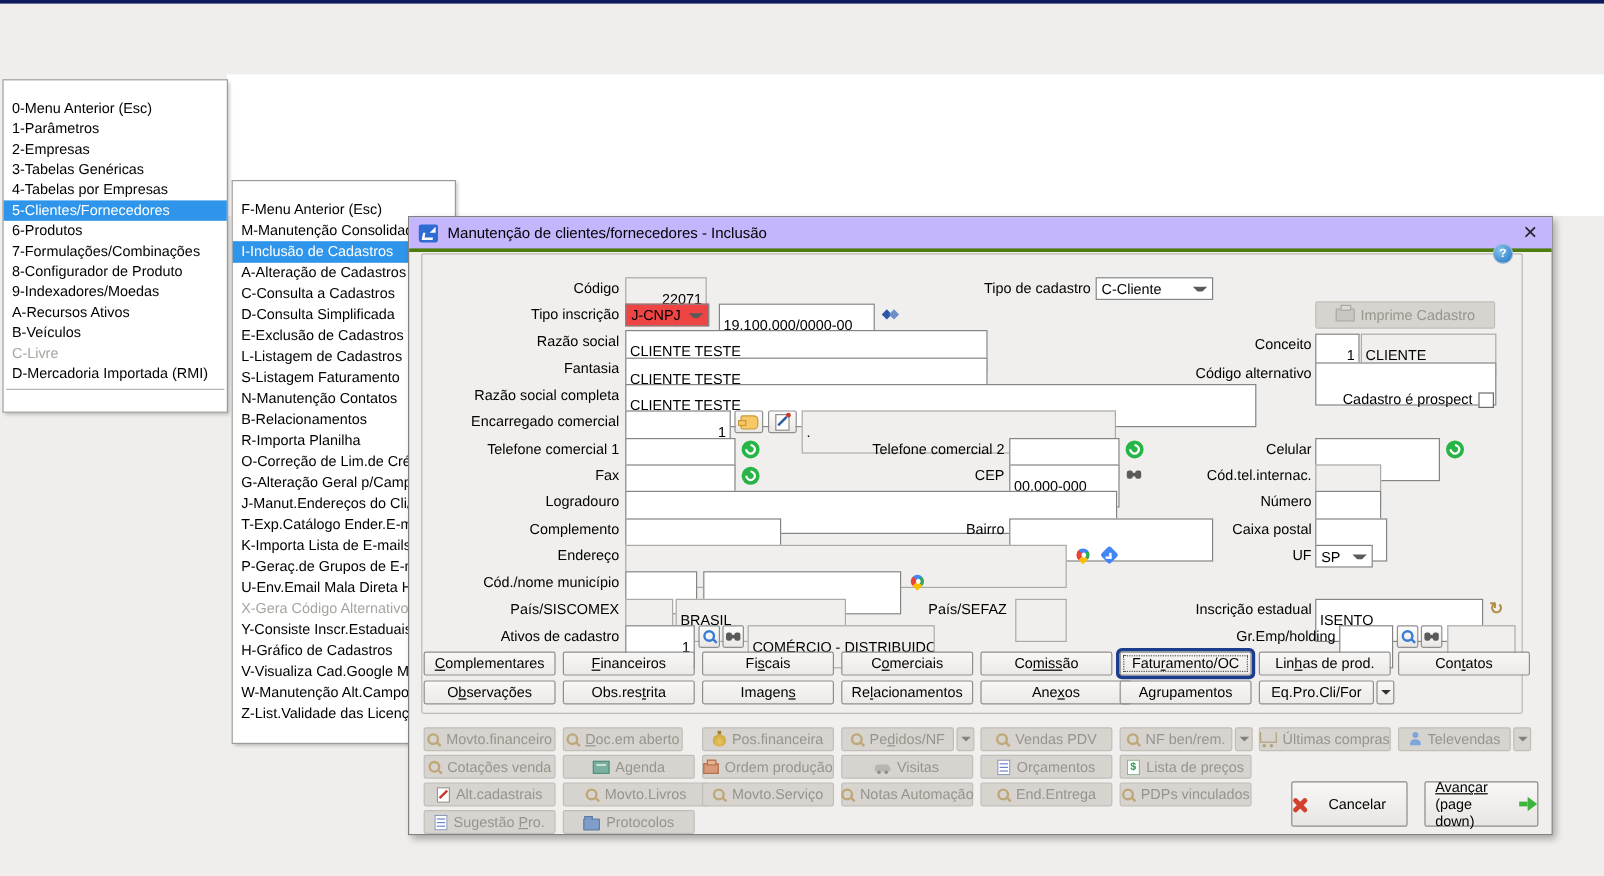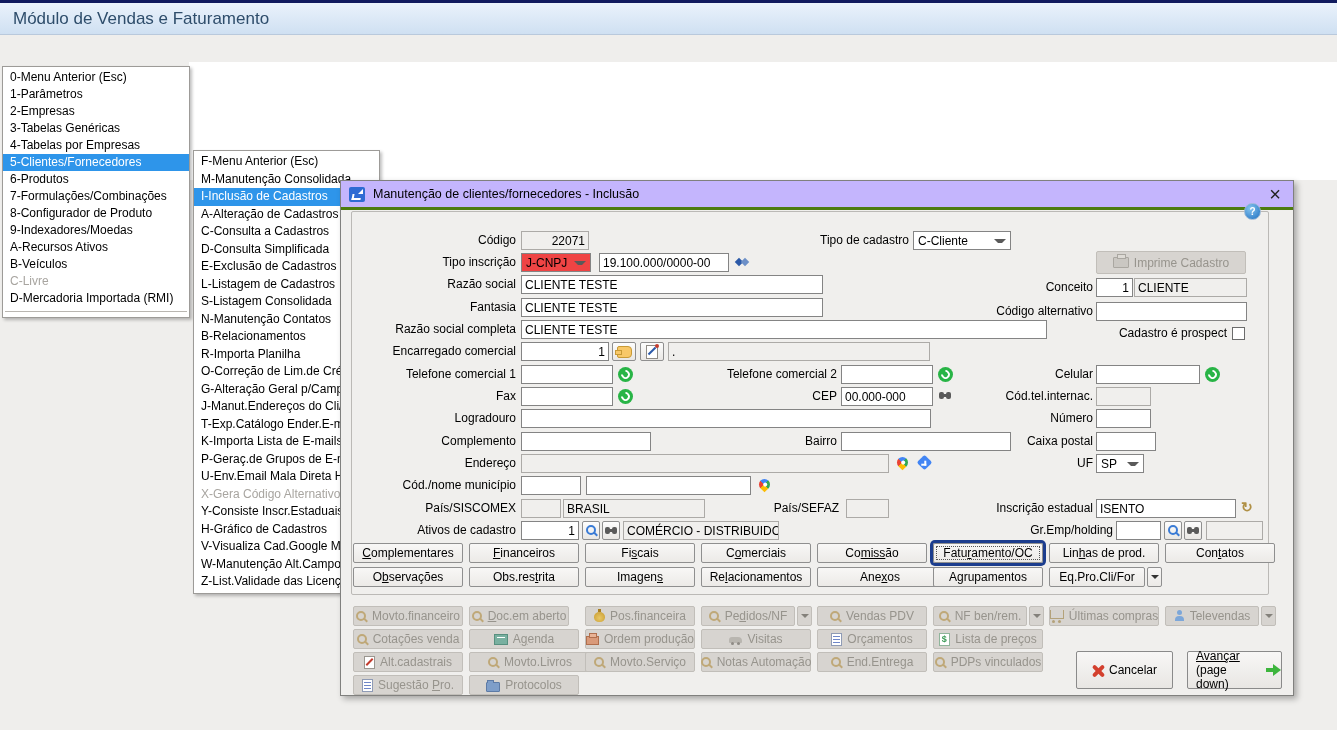--- a/index.html
+++ b/index.html
@@ -7,21 +7,21 @@
   #screen{position:relative;width:1337px;height:730px;background:#efeeec;overflow:hidden}
   
   #navy{position:absolute;left:0;top:0;width:100%;height:3px;background:#101a5e}
   #titlebar{position:absolute;left:0;top:3px;width:100%;height:31px;background:linear-gradient(#eaf2fb,#cfe0f2);border-bottom:1px solid #b9c9dc;display:flex;align-items:center}
   #titlebar span{font-size:17px;color:#2e4d6b;padding-left:13px}
   #menubar{position:absolute;left:0;top:35px;width:100%;height:26px;background:#f1f0ee;border-bottom:1px solid #d3d1ce;display:flex;align-items:stretch}
   .mtab{display:flex;align-items:center;padding:0 11px;font-size:12px;cursor:default}
   .mtab.active{background:#2e95ea;color:#fff}
   #whitearea{position:absolute;left:189px;top:62px;width:1148px;height:118px;background:#fff}
   
-  .menupanel{position:absolute;background:#fff;border:1px solid #9d9b98;box-shadow:2px 2px 3px rgba(0,0,0,.25);padding:2px 0;z-index:2}
+  .menupanel{position:absolute;background:#fff;border:1px solid #9d9b98;box-shadow:2px 2px 3px rgba(0,0,0,.25);padding:15px 0;z-index:2}
   #menu1{left:2px;top:66px;width:186px}
   #menu2{left:193px;top:150px;width:185px}
   .mi{height:17px;line-height:17px;padding:0 7px;white-space:nowrap;overflow:hidden;cursor:default}
   #menu2 .mi{height:17.5px;line-height:17.5px}
   .mi.sel{background:#2e95ea;color:#fff}
   .mi.dis{color:#a8a5a0}
   .msep{height:1px;background:#b9b6b1;margin:4px 2px 3px 2px}
   
   #dialog{position:absolute;left:340px;top:180px;width:952px;height:514px;background:#f0efed;border:1px solid #80807e;box-shadow:3px 3px 6px rgba(0,0,0,.3);z-index:3}
   #dlgtitle{position:absolute;left:0;top:0;right:0;height:26px;background:#c4b5fd;border-bottom:3px solid #4d7c0f;display:flex;align-items:center}
@@ -29,37 +29,37 @@
   .dlgico{width:16px;height:15px;background:#2e6bd3;border-radius:2px;position:relative;margin-left:8px}
   .dlgico::after{content:"";position:absolute;left:3px;top:7px;width:7px;height:4px;border-left:2px solid #fff;border-bottom:2px solid #fff;transform:skewX(-10deg)}
   .dlgico::before{content:"";position:absolute;right:2px;top:2px;border-bottom:5px solid #fff;border-left:5px solid transparent}
   .xclose{margin-left:auto;margin-right:12px;font-size:16px;color:#222;line-height:1;cursor:default}
   .xclose::after{content:"\00D7";font-size:20px}
   .groupbox{position:absolute;left:10px;top:30px;width:916px;height:382px;border:1px solid #bbb9b6;border-radius:2px}
   .helpico{position:absolute;left:903px;top:22px;width:15px;height:15px;border-radius:50%;background:radial-gradient(circle at 35% 30%,#85c4f0,#1d6fc0);border:1px solid #9db9d6;color:#fff;font-size:10px;font-weight:bold;display:flex;align-items:center;justify-content:center;z-index:4}
   .helpico::after{content:"?"}
   
   .lbl{position:absolute;height:19px;line-height:19px;text-align:right;white-space:nowrap;overflow:hidden}
-  .inp{position:absolute;height:19px;box-sizing:border-box;background:#fff;border:1px solid #848484;display:flex;align-items:center;padding:0 3px;white-space:nowrap;overflow:hidden}
+  .inp{position:absolute;height:19px;box-sizing:border-box;background:#fff;border:1px solid #848484;display:flex;align-items:center;padding:17px 3px;white-space:nowrap;overflow:hidden}
   .inp.rt{justify-content:flex-end}
   .ro{background:#f0efed;border-color:#acaaa7}
   .selc{position:absolute;height:19px;box-sizing:border-box;background:#fff;border:1px solid #848484;display:flex;align-items:center;padding:0 4px;white-space:nowrap}
   .selc::after{content:"";margin-left:auto;border-top:4px solid #5a5a5a;border-left:4px solid transparent;border-right:4px solid transparent;padding-left:4px}
   .selc.gray{background:#ef4444}
   .chk{position:absolute;width:13px;height:13px;box-sizing:border-box;background:#fff;border:1px solid #6b6b6b}
   .fbtn{position:absolute;height:19px;box-sizing:border-box;background:linear-gradient(#fdfdfd,#e9e7e4);border:1px solid #8f8f8f;border-radius:2px;display:flex;align-items:center;justify-content:center}
   
   .tbtn{position:absolute;height:20px;box-sizing:border-box;background:linear-gradient(#f8f7f6,#eceae7);border:1px solid #8f8f8f;border-radius:2px;font-size:12px;display:flex;align-items:center;justify-content:center;white-space:nowrap}
   .tbtn.focus{box-shadow:0 0 0 3px #1c3d8e;outline:1px dotted #555;outline-offset:-4px}
   .gbtn{position:absolute;height:20px;box-sizing:border-box;background:#d7d4d0;border:1px solid #c1beb9;border-radius:2px;color:#97948d;font-size:12px;display:flex;align-items:center;justify-content:center;gap:5px;white-space:nowrap}
   .dd{position:absolute;width:15px;height:20px;box-sizing:border-box;background:#d7d4d0;border:1px solid #c1beb9;border-radius:2px;display:flex;align-items:center;justify-content:center}
   .dd::after{content:"";border-top:4px solid #84817b;border-left:4px solid transparent;border-right:4px solid transparent}
   .dd.en{background:linear-gradient(#f8f7f6,#eceae7);border-color:#8f8f8f}
   .dd.en::after{border-top-color:#333}
-  .abtn{position:absolute;height:38px;box-sizing:border-box;background:linear-gradient(#f8f7f6,#e8e6e3);border:1px solid #8a8a8a;border-radius:2px;font-size:12px;display:flex;align-items:center;justify-content:center;gap:4px}
+  .abtn{position:absolute;height:38px;box-sizing:border-box;background:linear-gradient(#f8f7f6,#e8e6e3);border:1px solid #8a8a8a;border-radius:2px;font-size:12px;display:flex;align-items:center;gap:17px}
   u{text-decoration:underline}
   
   .wa{width:15px;height:15px;border-radius:50%;background:#28b446;position:absolute}
   .wa::after{content:"";position:absolute;left:3px;top:3px;width:5px;height:5px;border:2px solid #fff;border-radius:50%;border-left-color:transparent;transform:rotate(45deg)}
   .pin{position:absolute;width:11px;height:11px;border-radius:50% 50% 50% 0;transform:rotate(-45deg);background:conic-gradient(#4285f4 0 25%,#34a853 0 50%,#fbbc04 0 75%,#ea4335 0)}
   .pin::after{content:"";position:absolute;left:3.5px;top:3.5px;width:4px;height:4px;border-radius:50%;background:#fff}
   .dirico{position:absolute;width:11px;height:11px;background:#4285f4;transform:rotate(45deg);border-radius:2px}
   .dirico::after{content:"";position:absolute;left:3px;top:3.5px;width:3px;height:3px;border-top:2px solid #fff;border-right:2px solid #fff;transform:rotate(45deg)}
   .binoc{position:relative;width:13px;height:9px}
   .binoc::before{content:"";position:absolute;left:0;top:1px;width:5px;height:7px;background:#5a5a5a;border-radius:2px;box-shadow:7px 0 0 #5a5a5a}
@@ -109,23 +109,20 @@
   .i-cancel::after{transform:rotate(-45deg)}
   .i-next{position:relative;width:15px;height:12px;flex:none}
   .i-next::before{content:"";position:absolute;left:0;top:4px;width:7px;height:4px;background:#3db53d}
   .i-next::after{content:"";position:absolute;left:7px;top:0;border-left:8px solid #3db53d;border-top:6px solid transparent;border-bottom:6px solid transparent}
 </style>
 </head>
 <body>
 
 <div id="screen">
   <div id="navy"></div>
-  <div id="titlebar">
-    <span>Módulo de Vendas e Faturamento</span>
-  </div>
   <div id="whitearea"></div>
 
   <div id="menu1" class="menupanel">
     <div class="mi">0-Menu Anterior (Esc)</div>
     <div class="mi">1-Parâmetros</div>
     <div class="mi">2-Empresas</div>
     <div class="mi">3-Tabelas Genéricas</div>
     <div class="mi">4-Tabelas por Empresas</div>
     <div class="mi sel">5-Clientes/Fornecedores</div>
     <div class="mi">6-Produtos</div>
@@ -141,21 +138,21 @@
 
   <div id="menu2" class="menupanel">
     <div class="mi">F-Menu Anterior (Esc)</div>
     <div class="mi">M-Manutenção Consolidada</div>
     <div class="mi sel">I-Inclusão de Cadastros</div>
     <div class="mi">A-Alteração de Cadastros</div>
     <div class="mi">C-Consulta a Cadastros</div>
     <div class="mi">D-Consulta Simplificada</div>
     <div class="mi">E-Exclusão de Cadastros</div>
     <div class="mi">L-Listagem de Cadastros</div>
-    <div class="mi">S-Listagem Consolidada</div>
+    <div class="mi">S-Listagem Faturamento</div>
     <div class="mi">N-Manutenção Contatos</div>
     <div class="mi">B-Relacionamentos</div>
     <div class="mi">R-Importa Planilha</div>
     <div class="mi">O-Correção de Lim.de Crédito</div>
     <div class="mi">G-Alteração Geral p/Campos</div>
     <div class="mi">J-Manut.Endereços do Cli/For</div>
     <div class="mi">T-Exp.Catálogo Ender.E-mail</div>
     <div class="mi">K-Importa Lista de E-mails</div>
     <div class="mi">P-Geraç.de Grupos de E-mail</div>
     <div class="mi">U-Env.Email Mala Direta HTML</div>

